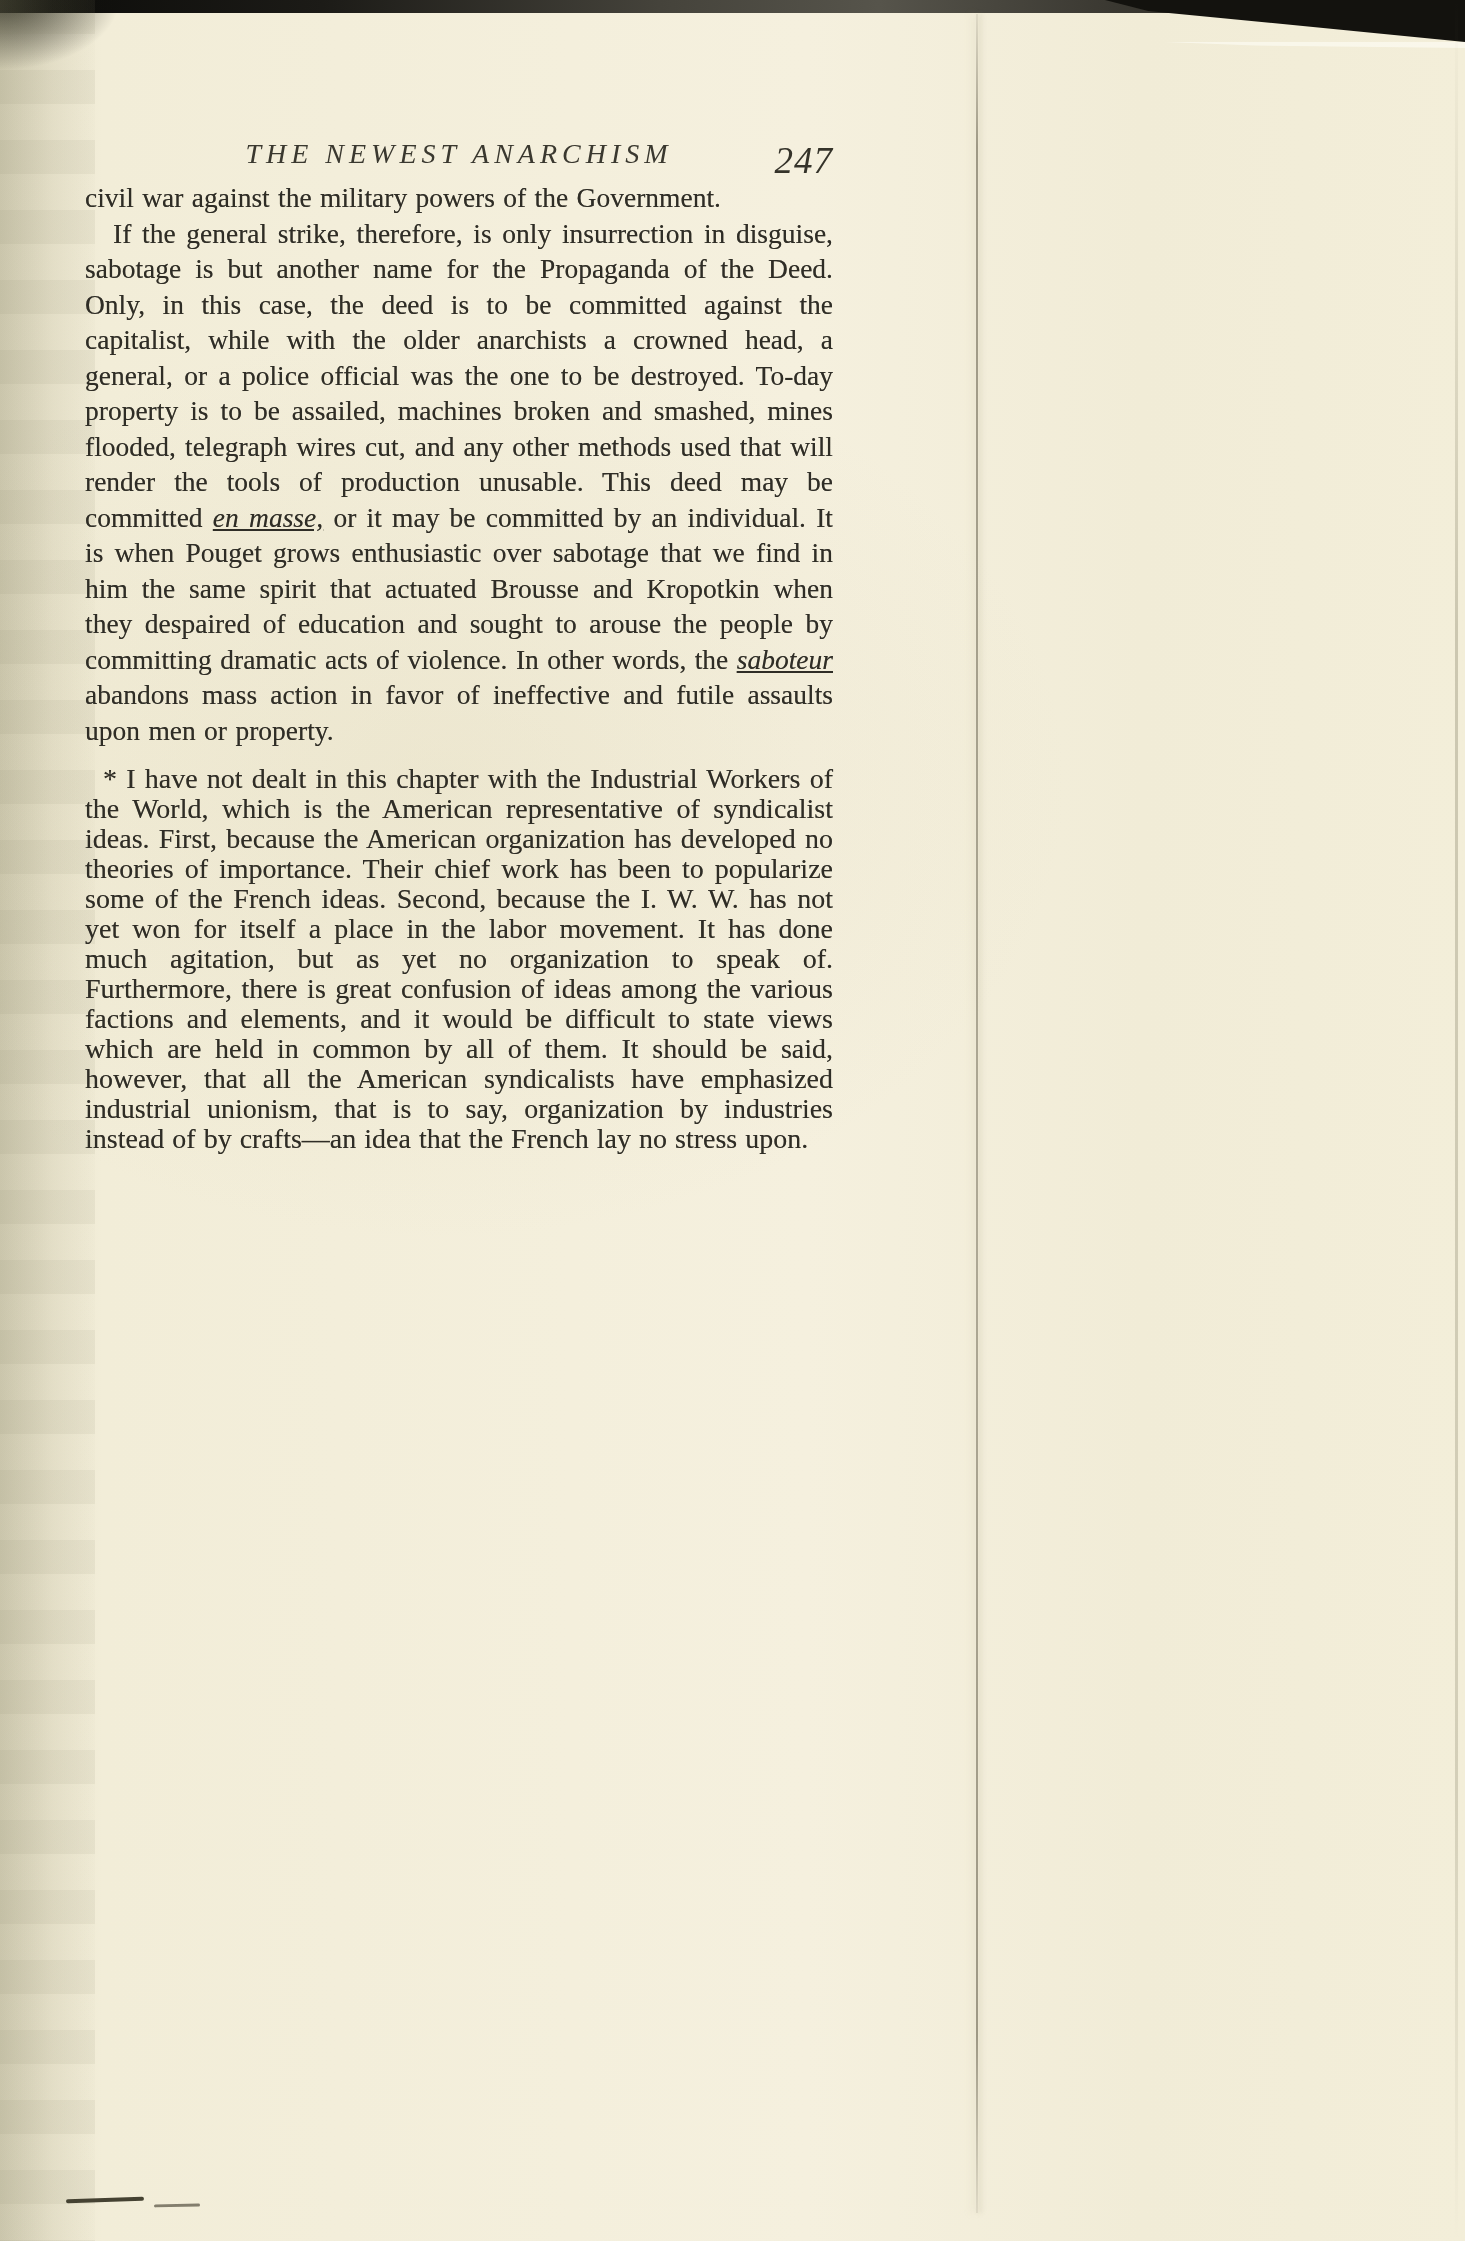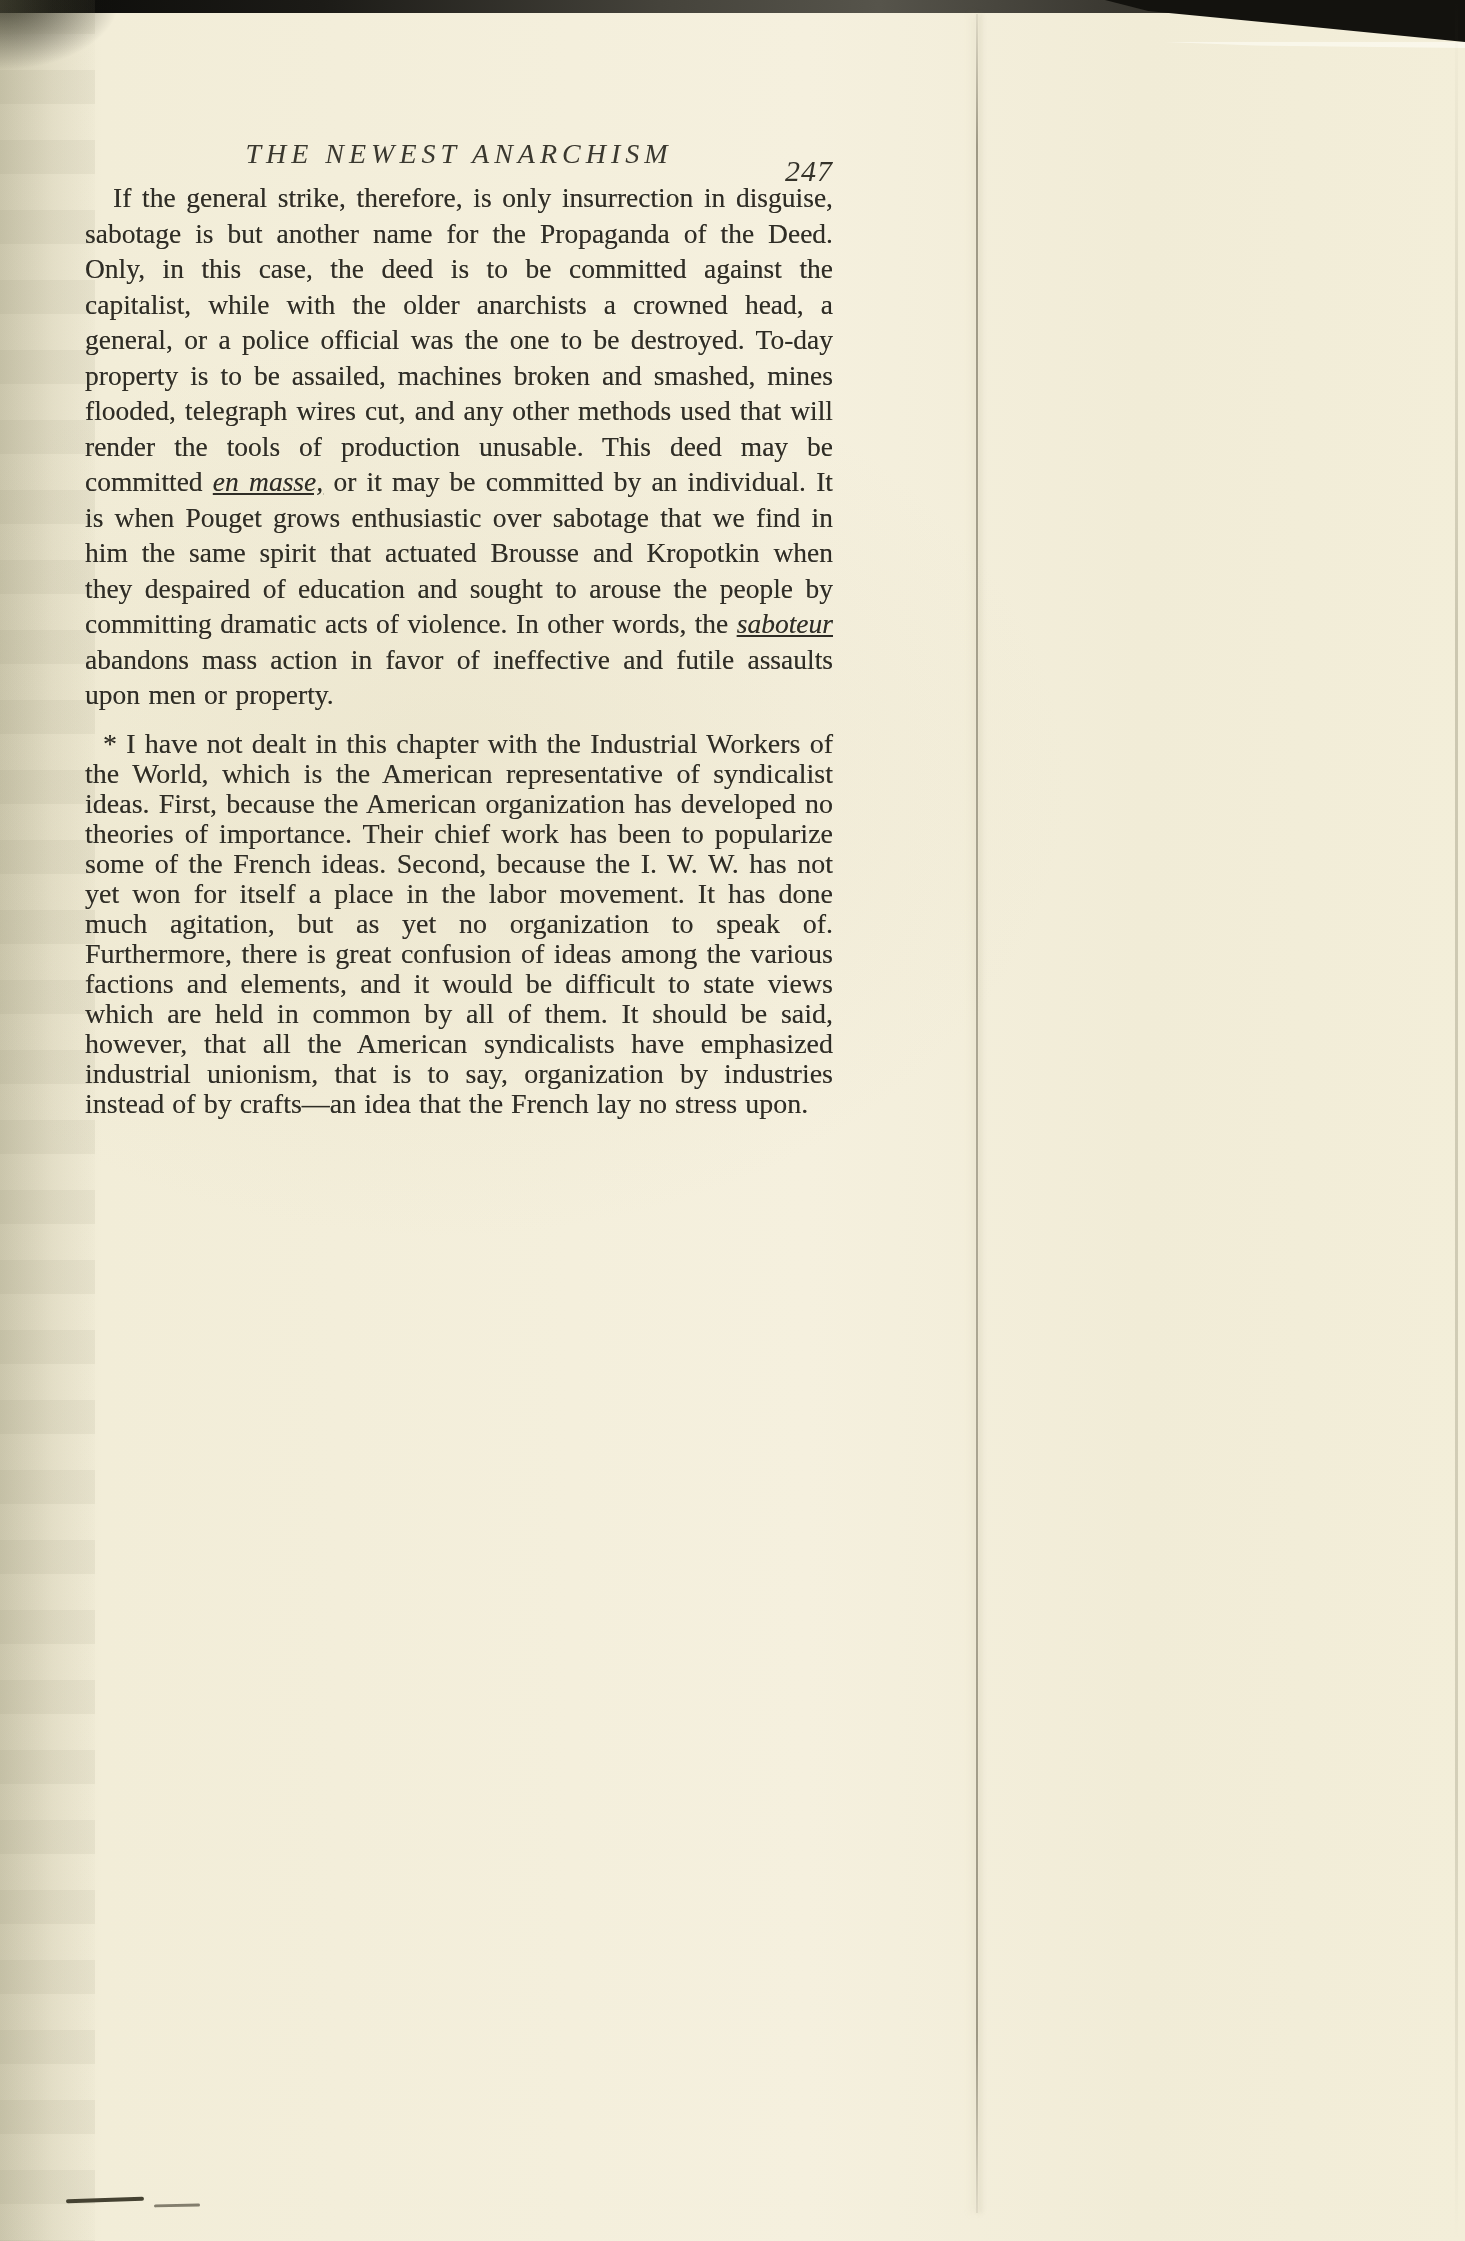--- a/index.html
+++ b/index.html
@@ -56,21 +56,21 @@
     background:rgba(70,66,50,0.65); transform:rotate(-1deg); border-radius:2px;
   }
 
   
   .content{ position:absolute; left:85px; top:138px; width:748px; color:var(--ink,#2f2d26); }
   .page-header{ position:relative; height:40px; margin-bottom:2px;font-style:italic; }
   .running-title{
     position:absolute; left:50%; transform:translateX(-50%);
     font-size:28px; letter-spacing:5px; color:#3a382f; white-space:nowrap;
   }
-  .page-number{ position:absolute; right:0; top:16px; font-size:30px; color:#35332a; letter-spacing:1px; }
+  .page-number{ position:absolute; right:0; top:1px; font-size:37px; color:#35332a; letter-spacing:1px; }
 
   .body-text{
     font-size:27.5px; line-height:35.5px; text-align:justify;
     word-spacing:1.5px; text-shadow:0 0 0.5px rgba(47,45,38,0.55);
   }
   .body-text p{ margin:0; }
   .footnote{
     margin-top:16px; font-size:28px; line-height:30px; text-align:justify;
     word-spacing:1px; text-shadow:0 0 0.4px rgba(47,45,38,0.5);
   }
@@ -91,20 +91,21 @@
   <div class="page-edge-line"></div>
   <div class="right-edge"></div>
 
   <div class="content">
     <header class="page-header">
       <span class="running-title">THE NEWEST ANARCHISM</span>
       <span class="page-number">247</span>
     </header>
 
     <main class="body-text">
+        <p><span>civil war against the military powers of the Government.</span></p>
         <p class="indent"><span>If the general strike, therefore, is only insurrection in disguise, sabotage is but another name for the Propaganda of the Deed. Only, in this case, the deed is to be committed against the capitalist, while with the older anarchists a crowned head, a general, or a police official was the one to be destroyed. To-day property is to be assailed, machines broken and smashed, mines flooded, telegraph wires cut, and any other methods used that will render the tools of production unusable. This deed may be committed </span><span class="italic">en masse,</span><span> or it may be committed by an individual. It is when Pouget grows enthusiastic over sabotage that we find in him the same spirit that actuated Brousse and Kropotkin when they despaired of education and sought to arouse the people by committing dramatic acts of violence. In other words, the </span><span class="italic">saboteur</span><span> abandons mass action in favor of ineffective and futile assaults upon men or property.</span></p>
       </main>
 
     <section class="footnote">
         <p class="indent"><span>* I have not dealt in this chapter with the Industrial Workers of the World, which is the American representative of syndicalist ideas. First, because the American organization has developed no theories of importance. Their chief work has been to popularize some of the French ideas. Second, because the I. W. W. has not yet won for itself a place in the labor movement. It has done much agitation, but as yet no organization to speak of. Furthermore, there is great confusion of ideas among the various factions and elements, and it would be difficult to state views which are held in common by all of them. It should be said, however, that all the American syndicalists have emphasized industrial unionism, that is to say, organization by industries instead of by crafts—an idea that the French lay no stress upon.</span></p>
       </section>
   </div>
 
   <div class="bottom-marks"></div>
 </div>

